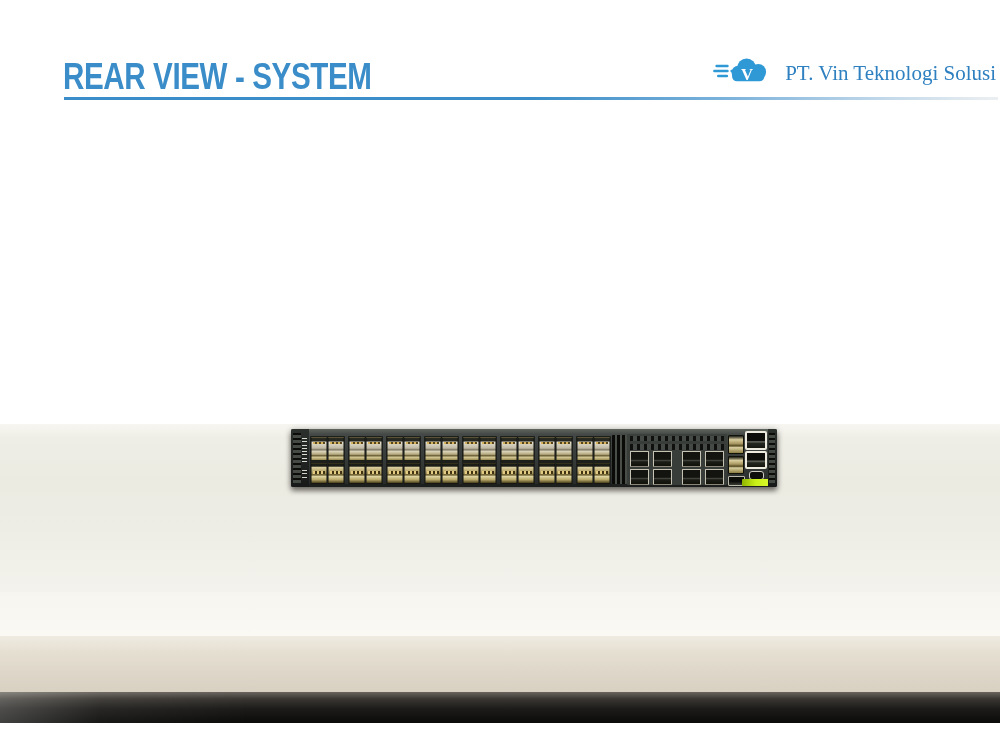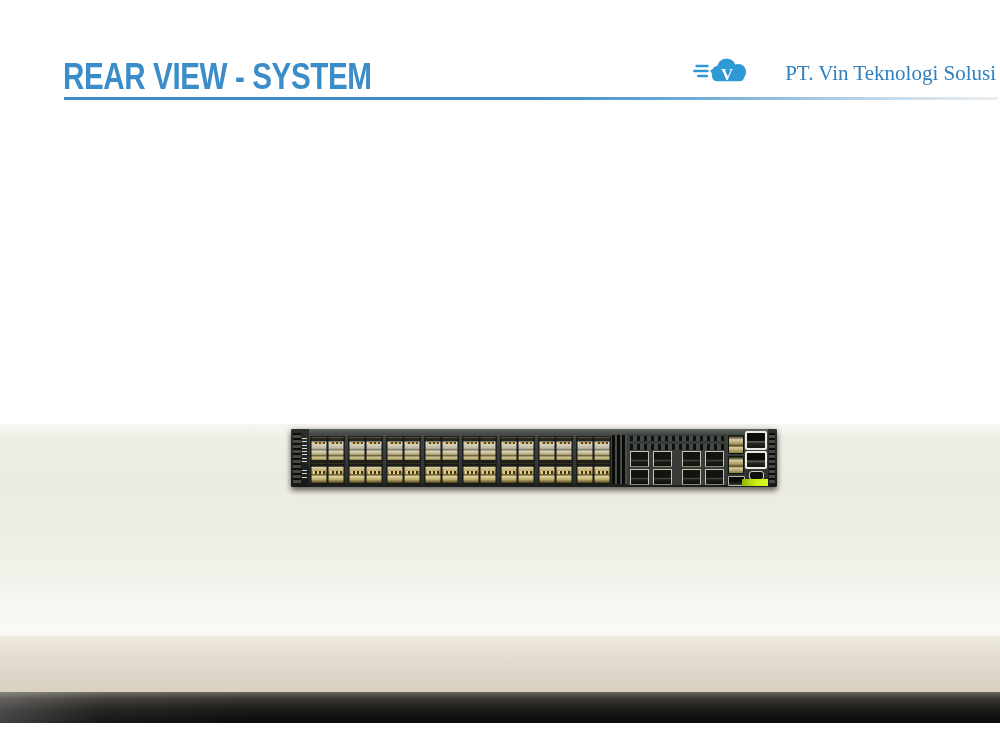--- a/index.html
+++ b/index.html
@@ -131,21 +131,21 @@
         <rect x="2" y="31" width="28" height="4.6" rx="2.3"></rect>
         <rect x="9" y="40" width="20" height="4.6" rx="2.3"></rect>
         <rect x="33" y="31" width="5" height="4.6" rx="2"></rect>
         <circle cx="62" cy="28" r="17"></circle>
         <circle cx="83" cy="35" r="14"></circle>
         <circle cx="47" cy="36" r="12"></circle>
         <rect x="36" y="33" width="58" height="19" rx="9"></rect>
       </g>
       <text x="63" y="49" text-anchor="middle" font-family="Liberation Serif, serif" font-size="30" font-weight="bold" fill="#ffffff">V</text>
     </svg>
-    <span class="logo-text" style="color: rgb(46, 128, 193); margin-left: 20px;">PT. Vin Teknologi Solusi</span>
+    <span class="logo-text" style="color: rgb(46, 128, 193);">PT. Vin Teknologi Solusi</span>
   </div>
 
   <div class="device">
     <div class="device-body"></div>
 
     <div class="ear ear-left">
       <div class="ear-slots"></div>
       <div class="ear-labels"></div>
       <div class="ear-labels2"></div>
     </div>

